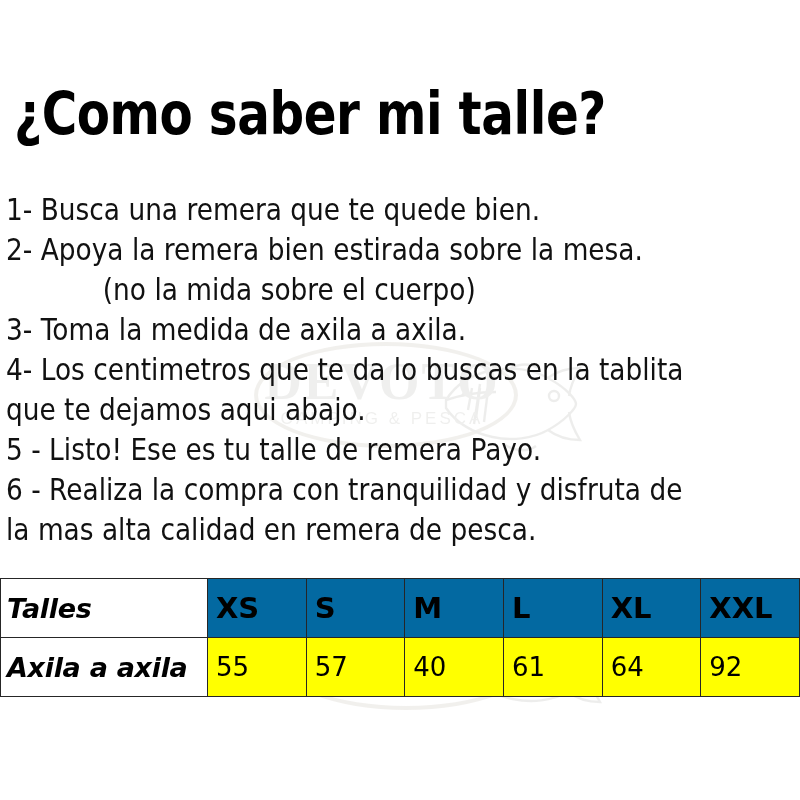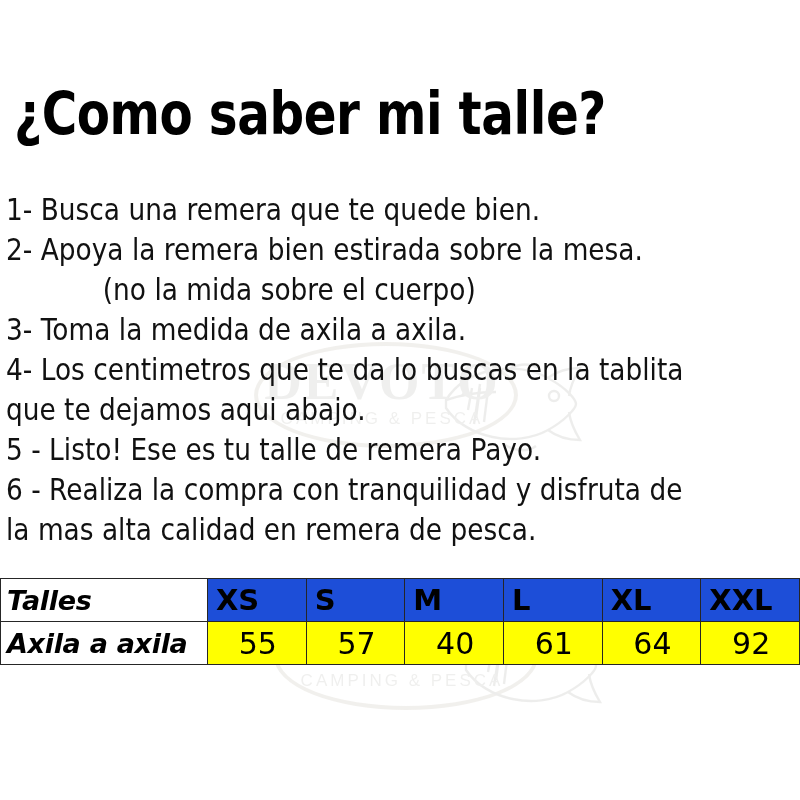--- a/index.html
+++ b/index.html
@@ -122,49 +122,49 @@
     position: absolute;
     left: 0px;
     top: 578px;
     width: 800px;
     border-collapse: collapse;
     table-layout: fixed;
   }
   .size-table td {
     border: 1px solid #262626;
     height: 42px;
-    padding: 0 8px;
+    padding: 8px 8px;
     font-family: "DejaVu Sans", sans-serif;
     font-size: 28px;
     color: #000000;
     overflow: hidden;
     white-space: nowrap;
   }
   .size-table td.label {
     width: 192px;
     background: #ffffff;
     font-weight: bold;
     font-style: italic;
     font-size: 27px;
     text-align: left;
     padding-left: 6px;
     letter-spacing: -0.3px;
   }
   .size-table td.hd {
-    background: #1d4ed8;
+    background: #0369a1;
     font-weight: bold;
     text-align: left;
     font-size: 29px;
     padding-left: 8px;
   }
   .size-table td.num {
-    text-align: center;
+    text-align: left;
     font-weight: normal;
     padding-right: 6px;
-    font-size: 30px;
+    font-size: 26px;
   }
   .row-chest td.num { background: #ffff00; }
   .row-length td.num { background: #ffc000; }
 </style>
 </head>
 <body>
 
 <div id="page">
 
   <div class="watermark wm-a">

